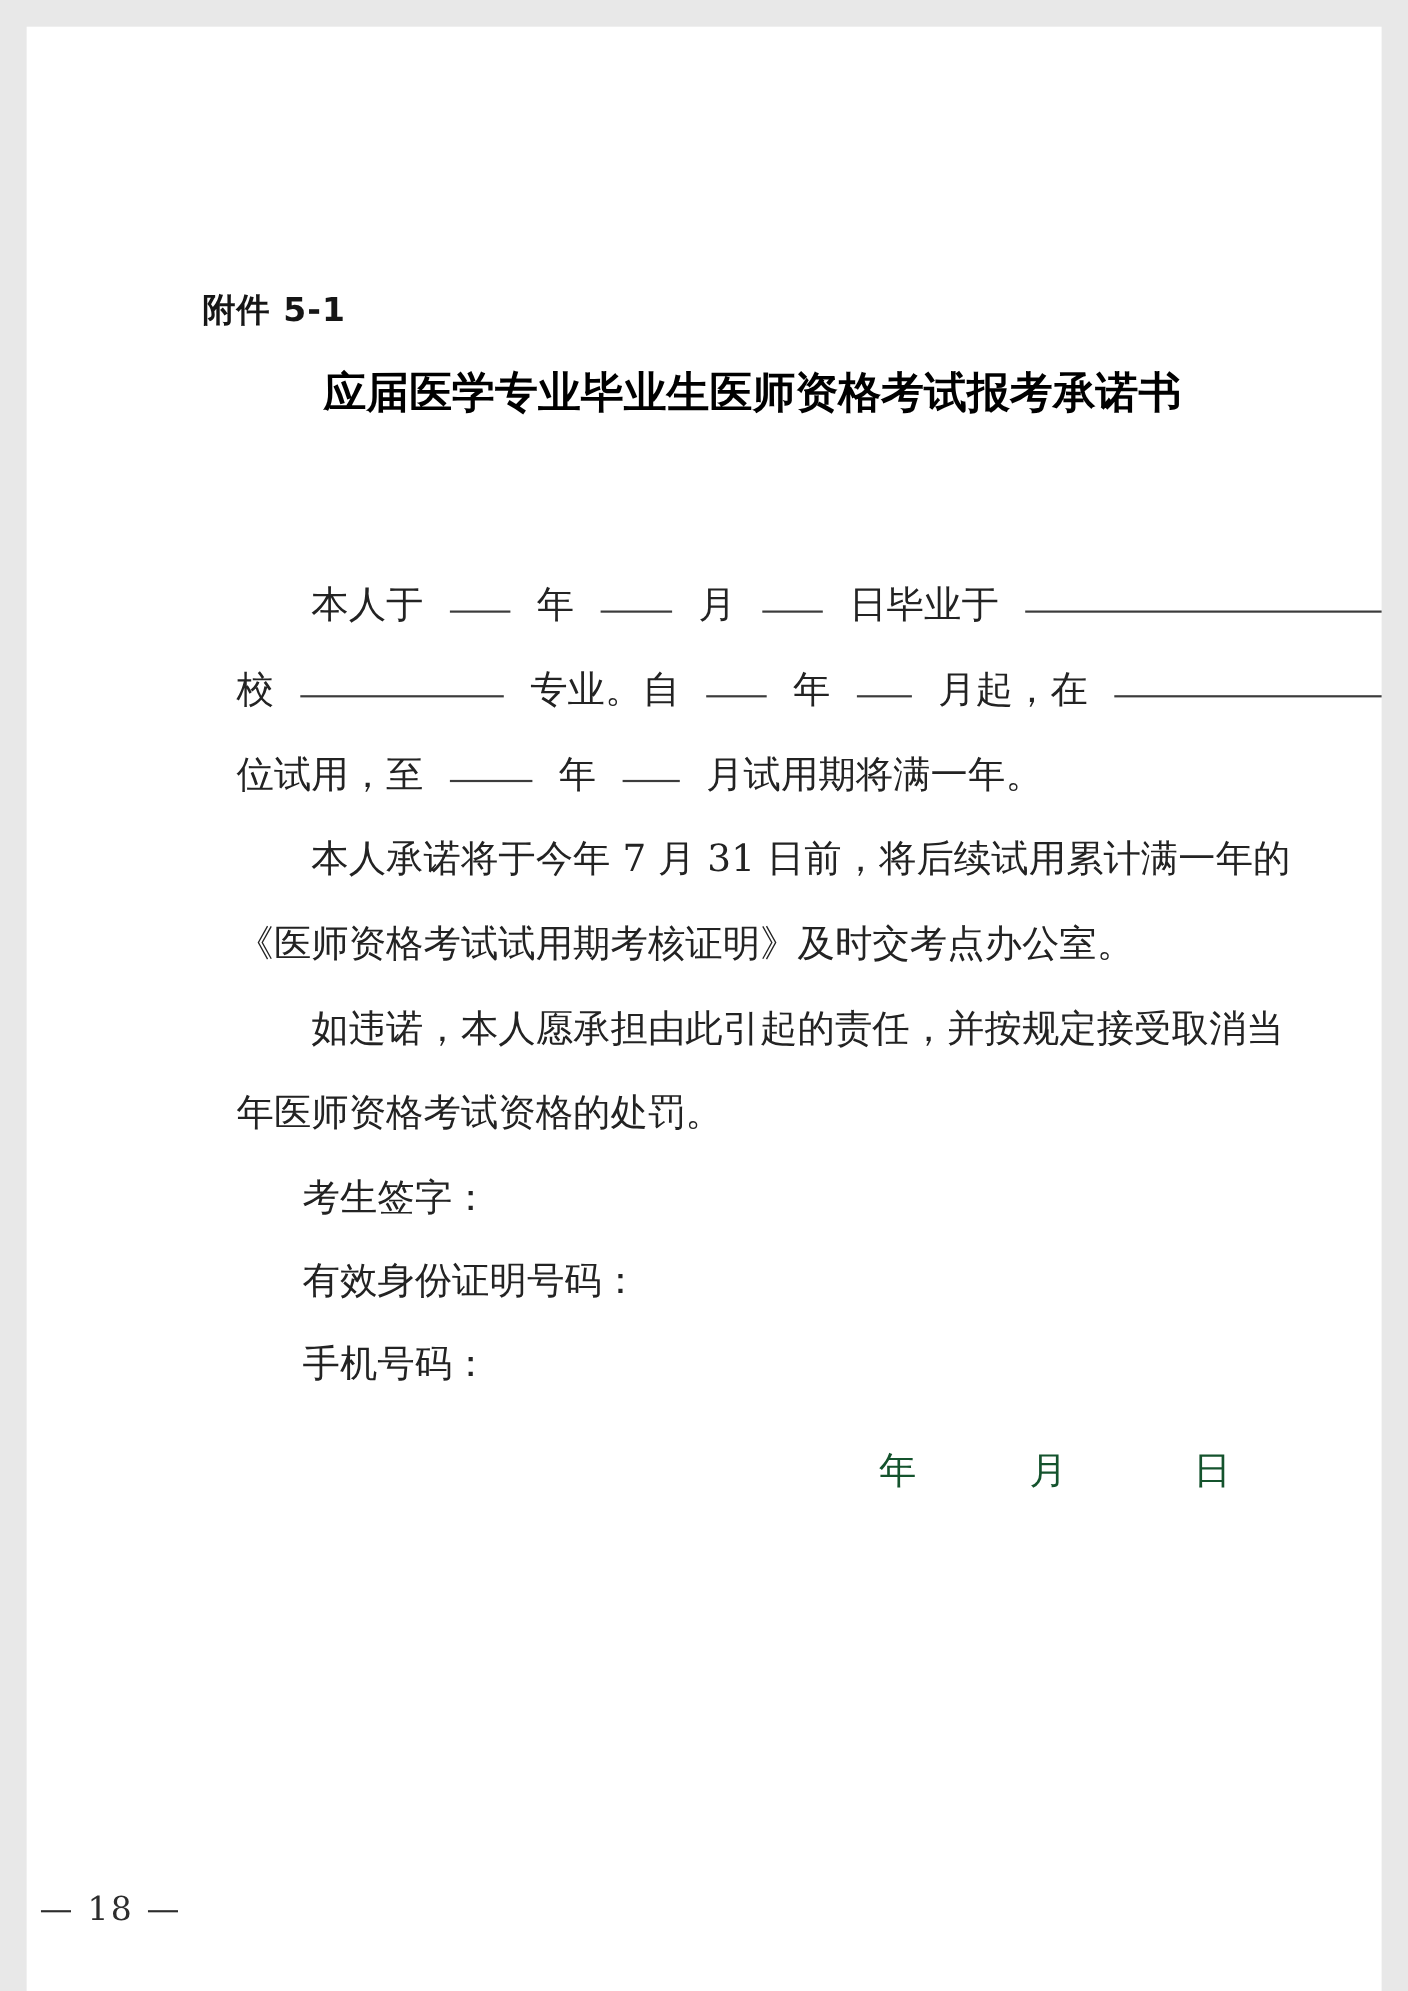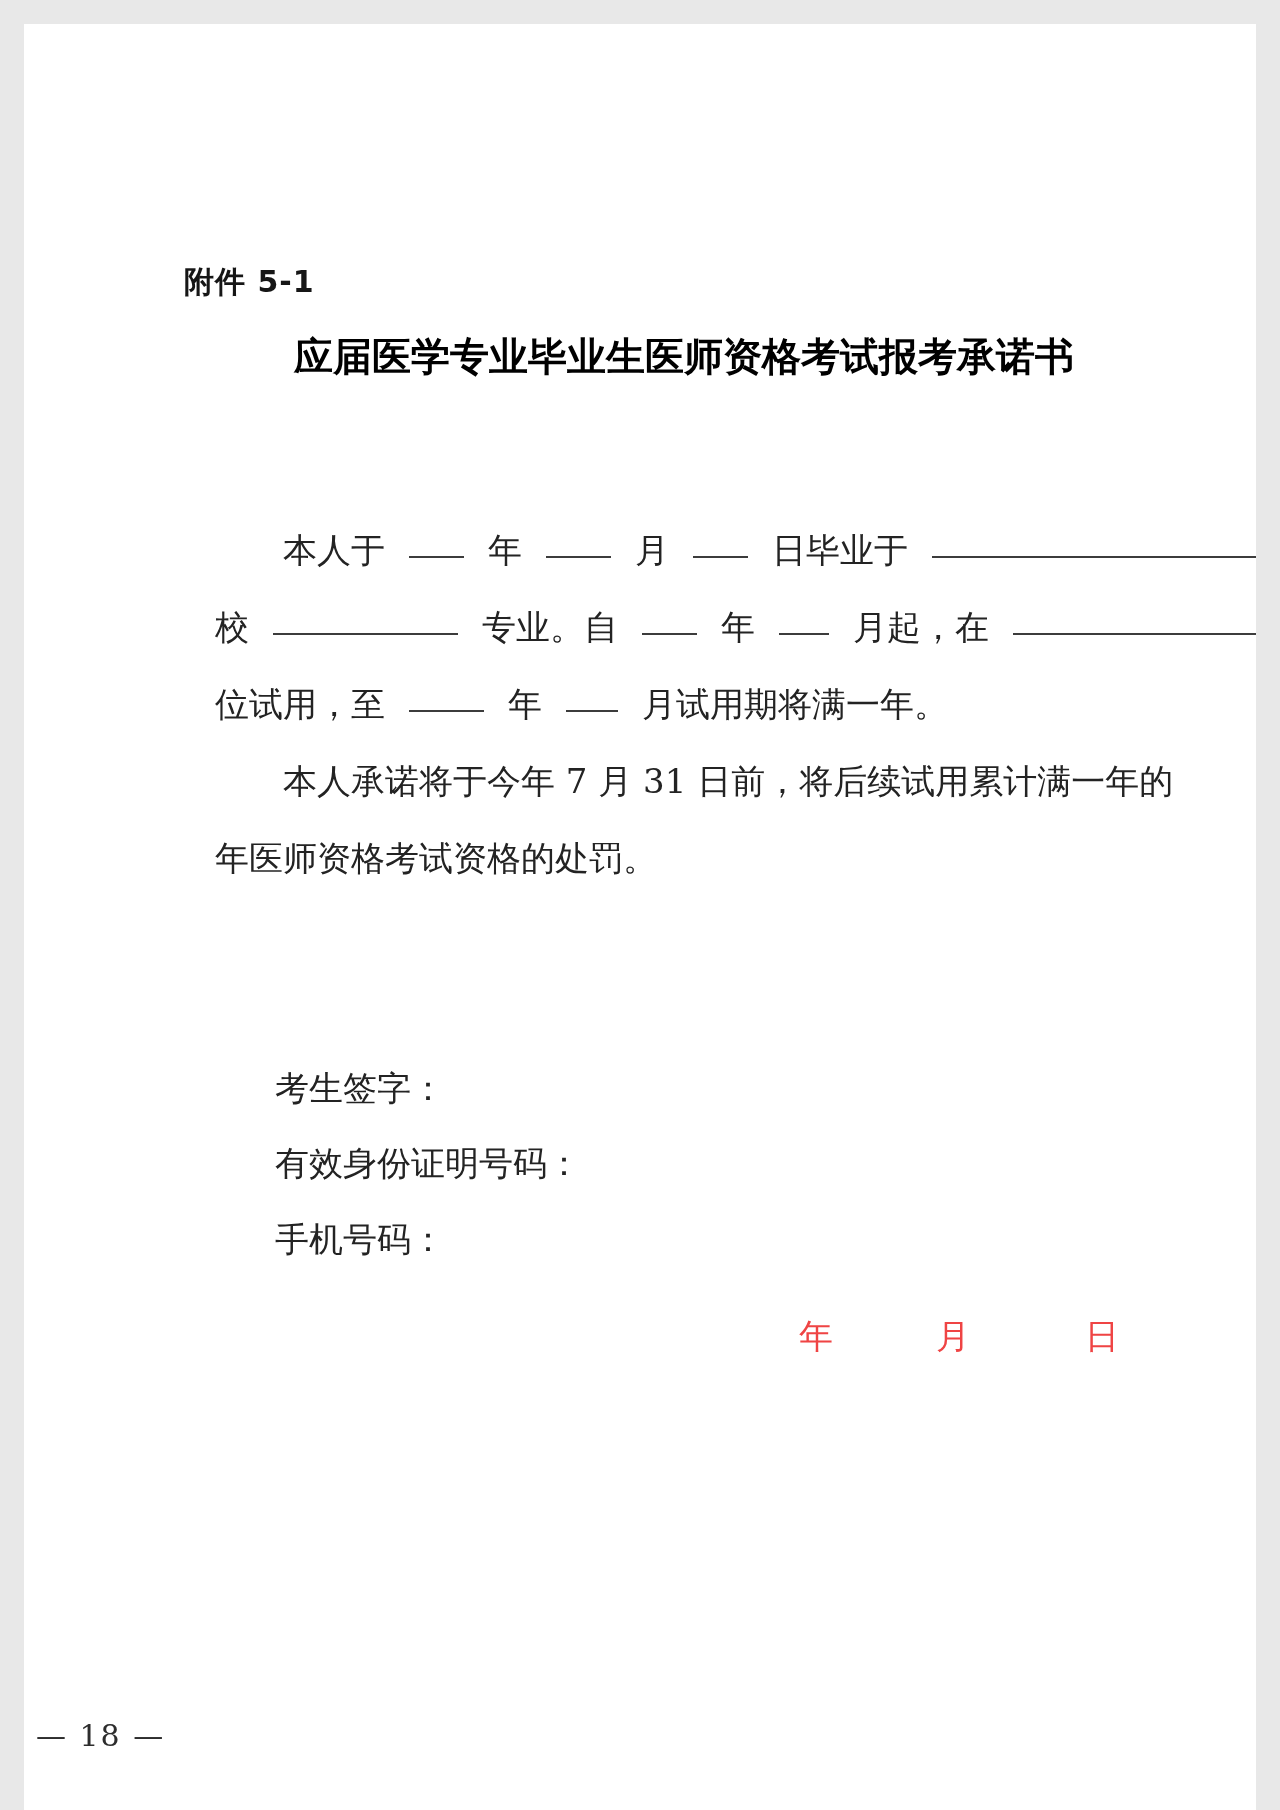--- a/index.html
+++ b/index.html
@@ -61,21 +61,21 @@
     white-space: nowrap;
   }
   .sig-candidate { top: 1030px; }
   .sig-id        { top: 1105px; }
   .sig-phone     { top: 1181px; }
   .date-line {
     position: absolute;
     left: 751px;
     top: 1278px;
     font-size: 34px;
-    color: #ef4444;
+    color: #14532d;
     white-space: nowrap;
   }
   .date-line .d-month { margin-left: 91px; }
   .date-line .d-day   { margin-left: 103px; }
   .footer {
     position: absolute;
     left: 0;
     top: 1682px;
     width: 100%;
     text-align: left;
@@ -91,20 +91,22 @@
 
   <div class="attachment">附件 5-1</div>
 
   <div class="title">应届医学专业毕业生医师资格考试报考承诺书</div>
 
   <div class="body-lines" id="body-lines">
       <div class="line indent"><span>本人于</span><span class="blank" style="width: 55px;"></span><span>年</span><span class="blank" style="width: 65px;"></span><span>月</span><span class="blank" style="width: 55px;"></span><span>日毕业于</span><span class="blank" style="width: 382px;"></span><span>学</span></div>
       <div class="line"><span>校</span><span class="blank" style="width: 185px;"></span><span>专业。自</span><span class="blank" style="width: 55px;"></span><span>年</span><span class="blank" style="width: 50px;"></span><span>月起，在</span><span class="blank" style="width: 301px;"></span><span>单</span></div>
       <div class="line"><span>位试用，至</span><span class="blank" style="width: 75px;"></span><span>年</span><span class="blank" style="width: 52px;"></span><span>月试用期将满一年。</span></div>
       <div class="line indent"><span>本人承诺将于今年 7 月 31 日前，将后续试用累计满一年的</span></div>
+      <div class="line"><span>《医师资格考试试用期考核证明》及时交考点办公室。</span></div>
+      <div class="line indent"><span>如违诺，本人愿承担由此引起的责任，并按规定接受取消当</span></div>
       <div class="line"><span>年医师资格考试资格的处罚。</span></div>
     </div>
 
   <div class="sig sig-candidate">考生签字：</div>
 
   <div class="sig sig-id">有效身份证明号码：</div>
 
   <div class="sig sig-phone">手机号码：</div>
 
   <div class="date-line">

